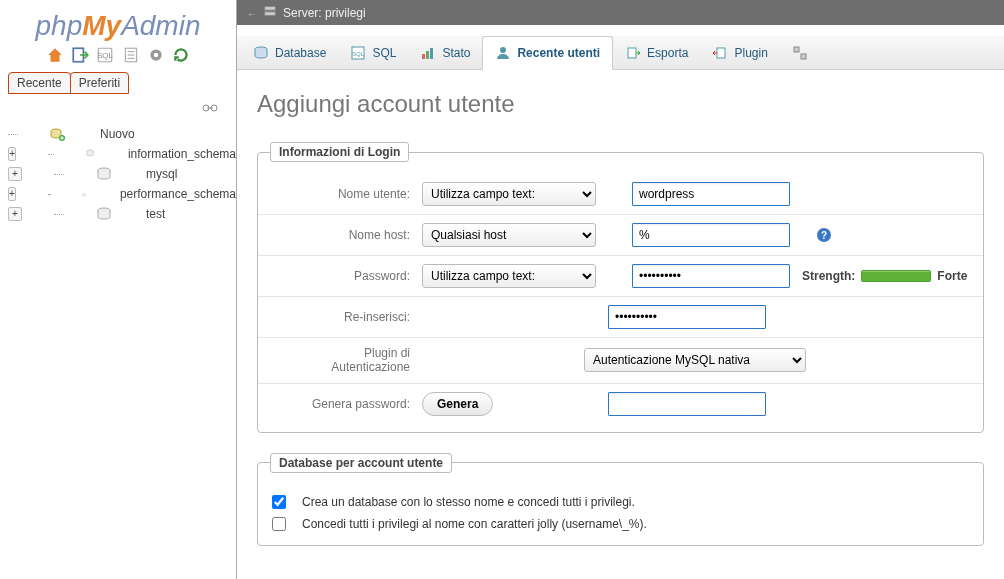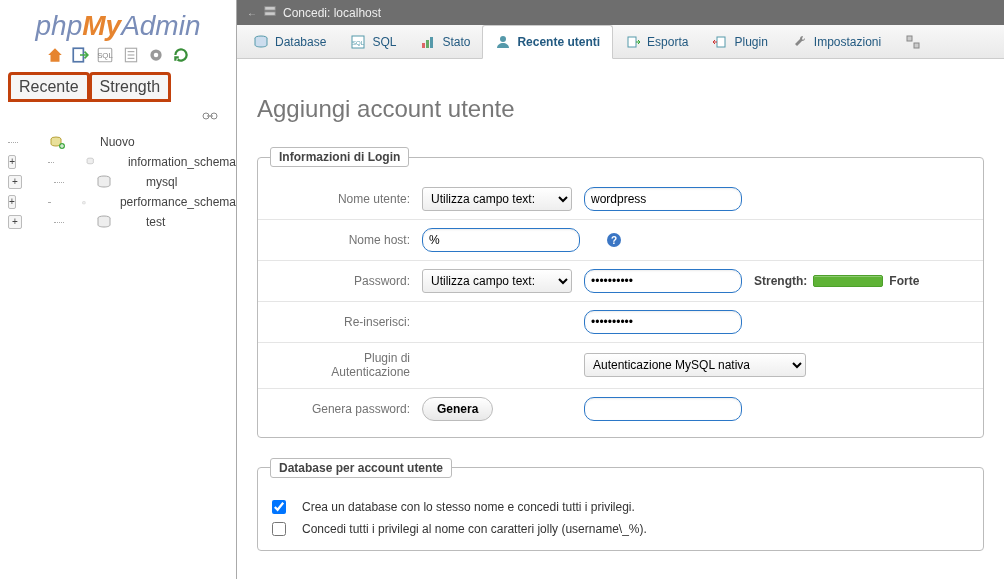--- a/index.html
+++ b/index.html
@@ -8,52 +8,52 @@
   
   
   .sidebar { width: 236px; background: #fff; padding: 4px 0 0 0; }
   .logo { text-align: center; padding: 6px 0 2px; font-size: 28px; font-weight: bold; font-style: italic; }
   .logo .php { color: #7a8db8; font-style: italic; font-weight: 500; }
   .logo .my { color: #e6842f; font-style: italic; }
   .logo .admin { color: #7a8db8; font-style: italic; font-weight: 500; }
   .nav-icons { text-align: center; padding: 2px 0 6px; }
   .nav-icons span { display: inline-block; width: 18px; height: 18px; margin: 0 2px; vertical-align: middle; }
   .tabs-line { padding: 2px 8px 4px; }
-  .tabs-line span { display: inline-block; padding: 3px 8px; border: 3px solid #c2410c; border-radius: 4px 4px 0 0; background: #f6f6f6; font-size: 16px; margin-right: -1px; cursor: pointer; }
+  .tabs-line span { display: inline-block; padding: 3px 8px; border: 1px solid #c2410c; border-radius: 4px 4px 0 0; background: #f6f6f6; font-size: 12px; margin-right: -1px; cursor: pointer; }
   .linkbar { text-align: right; padding: 2px 18px 6px 0; }
   .linkbar svg { vertical-align: middle; }
   .tree { padding: 4px 0 0 8px; font-size: 12px; }
   .tree-row { display: flex; align-items: center; padding: 2px 0; cursor: default; gap: 30px; }
   .tree-row .exp { width: 14px; height: 14px; border: 1px solid #bbb; background: #f5f5f5; font-size: 10px; line-height: 12px; text-align: center; margin-right: 2px; border-radius: 2px; cursor: pointer; }
   .tree-row .dash { width: 10px; border-top: 1px dotted #aaa; margin-right: 2px; }
   .tree-row .dbicon { width: 16px; height: 16px; margin-right: 4px; }
   .tree-row .label { }
   
   
   .main { flex: 1; border-left: 1px solid #aaa; background: #fff; display: flex; flex-direction: column; overflow: hidden; }
   .serverbar { background: #6e6e6e; color: #eee; padding: 4px 10px; font-size: 12px; display: flex; align-items: center; gap: 6px; }
   .serverbar .arrow { color: #ccc; font-size: 10px; }
-  .topnav { background: linear-gradient(#f8f8f8,#e9e9e9); border-bottom: 1px solid #ccc; display: flex; padding: 0 4px; }
+  .topnav { background: linear-gradient(#f8f8f8,#e9e9e9); border-bottom: 1px solid #ccc; display: flex; padding: 0 4px; margin-top: 11px; }
   .topnav .tab { padding: 8px 12px; font-size: 12px; color: #235a81; display: flex; align-items: center; gap: 6px; cursor: pointer; border-top-left-radius: 3px; border-top-right-radius: 3px; }
   .topnav .tab.active { background: #fff; border: 1px solid #ccc; border-bottom: 1px solid #fff; margin-bottom: -1px; font-weight: bold; color: #235a81; }
   .topnav .icn { width: 16px; height: 16px; }
   
   .content { padding: 16px 20px; overflow: auto; flex: 1; }
-  h2.pagetitle { font-size: 24px; font-weight: 400; color: #777; margin: 20px 0 24px; }
+  h2.pagetitle { font-size: 24px; font-weight: 400; color: #777; margin: 4px 0 24px; }
   
   fieldset { border: 1px solid #bbb; border-radius: 4px; padding: 12px 0 8px; margin-bottom: 20px; }
   fieldset > legend { margin-left: 12px; padding: 2px 8px; border: 1px solid #bbb; border-radius: 3px; font-weight: bold; background: #fff; font-size: 12px; color: #444; }
   
   .form-row { display: flex; align-items: center; padding: 8px 14px; border-bottom: 1px solid #e5e5e5; gap: 12px; }
   .form-row:last-child { border-bottom: none; }
   .form-row .lbl { width: 138px; text-align: right; color: #737373; }
   .form-row .lbl.twoline { line-height: 1.2; }
-  .sel { width: 150px; height: 24px; border: 1px solid #bbb; border-radius: 3px; background: linear-gradient(#fff,#eee); font-size: 12px; padding: 2px 4px; }
+  .sel { width: 174px; height: 24px; border: 1px solid #bbb; border-radius: 3px; background: linear-gradient(#fff,#eee); font-size: 12px; padding: 2px 4px; }
   .sel.wide { width: 222px; }
-  .txt { width: 158px; height: 24px; border: 1px solid #2b77c7; border-radius: 10px; padding: 2px 6px; font-size: 12px; box-shadow: inset 0 1px 2px rgba(0,0,0,0.08); }
+  .txt { width: 158px; height: 24px; border: 1px solid #2b77c7; border-radius: 1px; padding: 2px 6px; font-size: 12px; box-shadow: inset 0 1px 2px rgba(0,0,0,0.08); margin-left: 24px; }
   .btn { padding: 4px 14px; border: 1px solid #bbb; border-radius: 12px; background: linear-gradient(#fff,#e8e8e8); font-size: 12px; font-weight: bold; cursor: pointer; }
   .strength { display: flex; align-items: center; gap: 6px; font-size: 12px; color: #444; font-weight: bold; }
   .strength-bar { width: 70px; height: 12px; background: #5fb336; border: 1px solid #4da02b; border-radius: 2px; box-shadow: inset 0 1px 0 rgba(255,255,255,0.3); }
   .help-icon { width: 16px; height: 16px; display: inline-block; }
   
   .checks { padding: 6px 14px 2px; }
   .checks label { display: flex; align-items: center; gap: 16px; padding: 4px 0; font-size: 12px; color: #333; cursor: pointer; }
   .checks input[type=checkbox] { width: 14px; height: 14px; }
 </style>
 </head>
@@ -86,21 +86,21 @@
       <span><svg viewBox="0 0 16 16">
             <circle cx="8" cy="8" r="5" fill="#999"></circle>
             <circle cx="8" cy="8" r="2" fill="#fff"></circle>
           </svg></span>
       <span><svg viewBox="0 0 16 16">
             <path d="M3 8a5 5 0 1 1 2 4" fill="none" stroke="#3a8f3a" stroke-width="2"></path>
             <path d="M3 13v-3h3" fill="none" stroke="#3a8f3a" stroke-width="2"></path>
           </svg></span>
     </div>
     <div class="tabs-line">
-      <span>Recente</span><span>Strength</span>
+      <span>Recente</span><span>Preferiti</span>
     </div>
     <div class="linkbar">
       <span><svg width="16" height="10" viewBox="0 0 16 10">
             <rect x="1" y="2" width="6" height="6" rx="3" fill="none" stroke="#888"></rect>
             <rect x="9" y="2" width="6" height="6" rx="3" fill="none" stroke="#888"></rect>
             <line x1="5" y1="5" x2="11" y2="5" stroke="#888"></line>
           </svg></span>
     </div>
     <div class="tree">
       <div class="tree-row">
@@ -153,21 +153,21 @@
     </div>
   </div>
 
   <div class="main">
     <div class="serverbar">
       <span class="arrow">←</span>
       <span><svg width="14" height="14" viewBox="0 0 16 16">
             <rect x="2" y="3" width="12" height="4" fill="#ccc" stroke="#888"></rect>
             <rect x="2" y="9" width="12" height="4" fill="#ccc" stroke="#888"></rect>
           </svg></span>
-      <span>Concedi: localhost</span>
+      <span>Server: privilegi</span>
     </div>
     <div class="topnav">
       <div class="tab">
         <span class="icn"><svg viewBox="0 0 16 16">
               <ellipse cx="8" cy="4" rx="6" ry="2" fill="#cde" stroke="#59a"></ellipse>
               <path d="M2 4v7c0 1.1 2.7 2 6 2s6-.9 6-2V4" fill="#cde" stroke="#59a"></path>
             </svg></span>
         <span>Database</span>
       </div>
       <div class="tab">
@@ -199,26 +199,20 @@
             </svg></span>
         <span>Esporta</span>
       </div>
       <div class="tab">
         <span class="icn"><svg viewBox="0 0 16 16">
               <rect x="5" y="3" width="8" height="10" fill="#fff" stroke="#59a"></rect>
               <path d="M1 8h4M3 6l-2 2 2 2" fill="none" stroke="#c33"></path>
             </svg></span>
         <span>Plugin</span>
       </div>
-      <div class="tab">
-        <span class="icn"><svg viewBox="0 0 16 16">
-              <path d="M11 2a3 3 0 0 0-3 3l-5 5 2 2 5-5a3 3 0 0 0 3-3l-2 2-1-1z" fill="#888"></path>
-            </svg></span>
-        <span>Impostazioni</span>
-      </div>
       <div class="tab" style="padding-right:4px;">
         <span class="icn"><svg viewBox="0 0 16 16">
               <rect x="2" y="2" width="5" height="5" fill="#ccc" stroke="#888"></rect>
               <rect x="9" y="9" width="5" height="5" fill="#ccc" stroke="#888"></rect>
             </svg></span>
       </div>
     </div>
 
     <div class="content">
       <h2 class="pagetitle">Aggiungi account utente</h2>
@@ -227,20 +221,21 @@
         <legend>Informazioni di Login</legend>
 
         <div class="form-row">
           <div class="lbl">Nome utente:</div>
           <select class="sel"><option>Utilizza campo text:</option></select>
           <input class="txt" type="text" value="wordpress" style="">
         </div>
 
         <div class="form-row">
           <div class="lbl">Nome host:</div>
+          <select class="sel"><option>Qualsiasi host</option></select>
           <input class="txt" type="text" value="%" style="">
           <span class="help-icon" style="margin-left:14px;"><svg viewBox="0 0 16 16">
                 <circle cx="8" cy="8" r="7" fill="#3b76c4"></circle>
                 <text x="8" y="12" font-size="10" text-anchor="middle" fill="#fff" font-weight="bold">?</text>
               </svg></span>
         </div>
 
         <div class="form-row">
           <div class="lbl">Password:</div>
           <select class="sel"><option>Utilizza campo text:</option></select>

